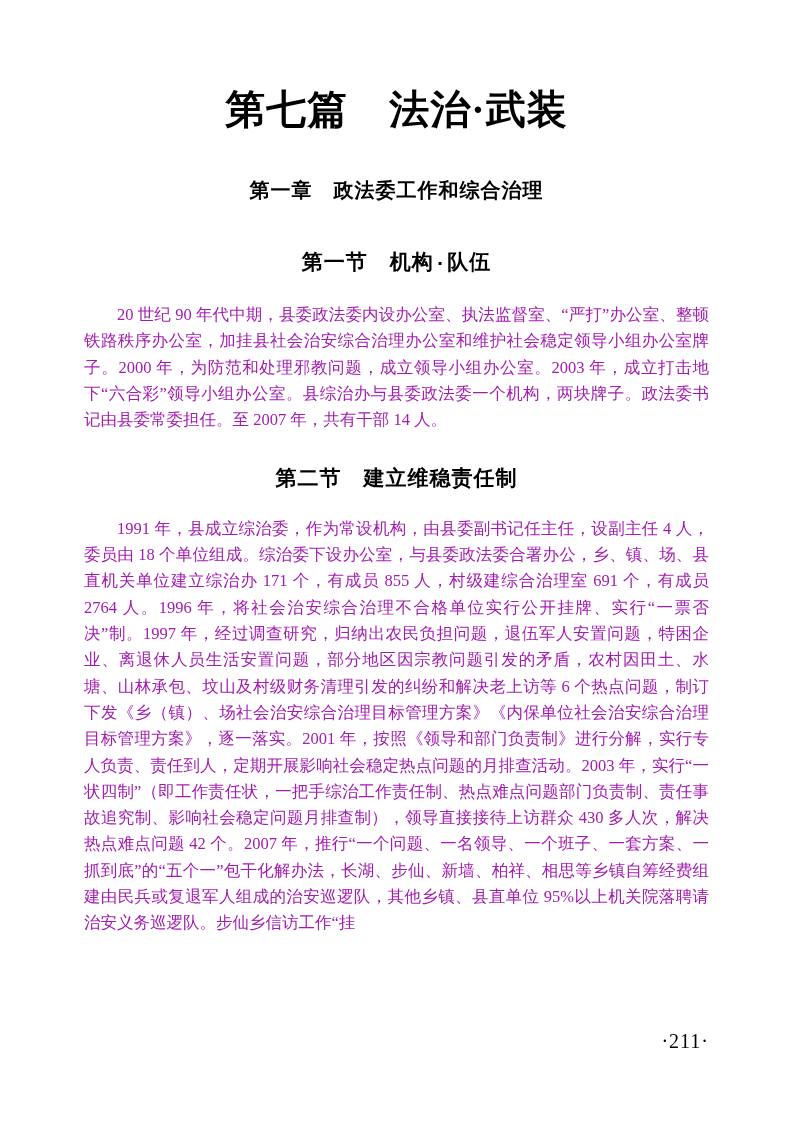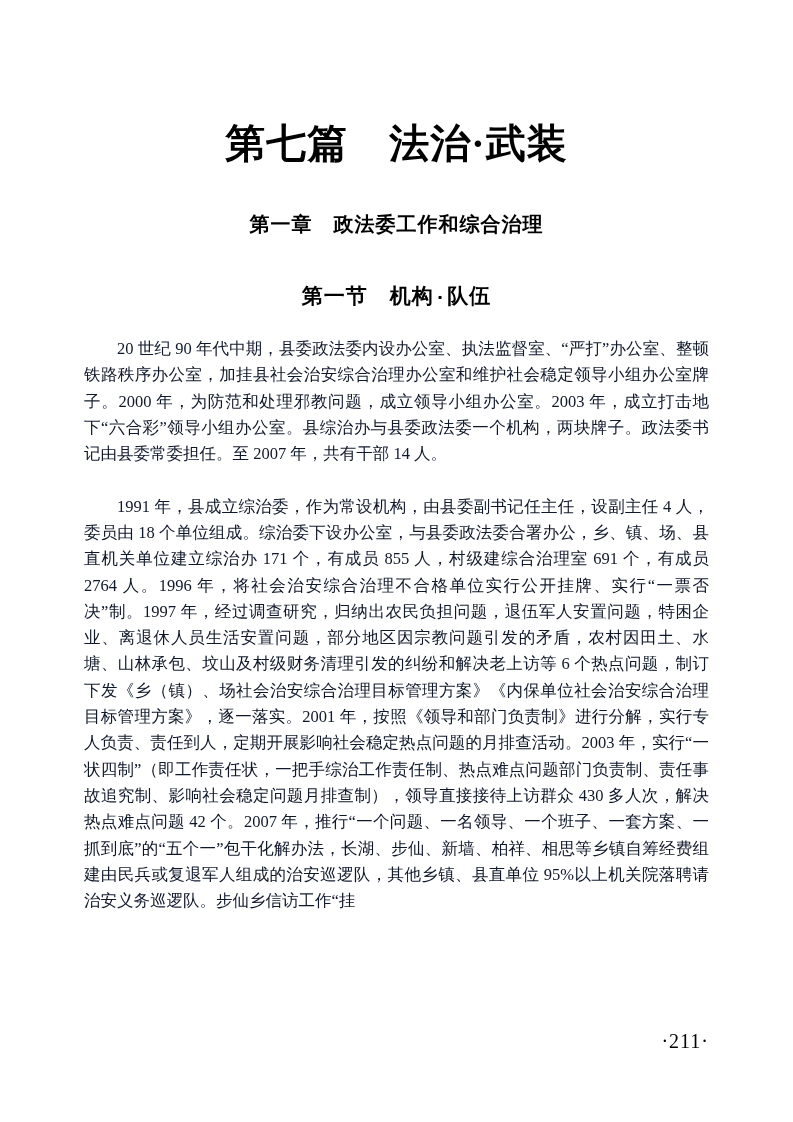--- a/index.html
+++ b/index.html
@@ -5,21 +5,21 @@
   html, body {
     margin: 0;
     padding: 0;
     background: #ffffff;
   }
   .page {
     position: relative;
     width: 793px;
     height: 1122px;
     box-sizing: border-box;
-    padding: 120px 84px 0 84px;
+    padding: 86px 84px 0 84px;
     background: #ffffff;
     color: #000000;
     font-family: "Liberation Serif", "DejaVu Serif", serif;
     overflow: hidden;
   }
   .part-title {
     margin: 0;
     font-size: 40px;
     line-height: 1.2;
     font-weight: 700;
@@ -52,21 +52,21 @@
   .section-heading.second {
     margin-top: 31px;
   }
   .body-paragraph {
     margin: 26px 0 0 0;
     font-size: 16.5px;
     line-height: 26.3px;
     text-align: justify;
     text-indent: 2em;
     font-family: "Liberation Serif", "DejaVu Serif", serif;
-    color: #0f172a;
+    color: #a21caf;
   }
   .page-number {
     position: absolute;
     top: 1030px;
     right: 84px;
     font-size: 20px;
     letter-spacing: 1px;
     font-family: "Liberation Serif", "DejaVu Serif", serif;
   }
 </style>
@@ -78,18 +78,19 @@
   <h1 class="part-title">第七篇　法治·武装</h1>
 
   <h2 class="chapter-title">第一章　政法委工作和综合治理</h2>
 
   <section>
     <h3 class="section-heading first">第一节　机构·队伍</h3>
     <p class="body-paragraph">20 世纪 90 年代中期，县委政法委内设办公室、执法监督室、“严打”办公室、整顿铁路秩序办公室，加挂县社会治安综合治理办公室和维护社会稳定领导小组办公室牌子。2000 年，为防范和处理邪教问题，成立领导小组办公室。2003 年，成立打击地下“六合彩”领导小组办公室。县综治办与县委政法委一个机构，两块牌子。政法委书记由县委常委担任。至 2007 年，共有干部 14 人。</p>
   </section>
 
   <section>
+    <h3 class="section-heading second">第二节　建立维稳责任制</h3>
     <p class="body-paragraph">1991 年，县成立综治委，作为常设机构，由县委副书记任主任，设副主任 4 人，委员由 18 个单位组成。综治委下设办公室，与县委政法委合署办公，乡、镇、场、县直机关单位建立综治办 171 个，有成员 855 人，村级建综合治理室 691 个，有成员 2764 人。1996 年，将社会治安综合治理不合格单位实行公开挂牌、实行“一票否决”制。1997 年，经过调查研究，归纳出农民负担问题，退伍军人安置问题，特困企业、离退休人员生活安置问题，部分地区因宗教问题引发的矛盾，农村因田土、水塘、山林承包、坟山及村级财务清理引发的纠纷和解决老上访等 6 个热点问题，制订下发《乡（镇）、场社会治安综合治理目标管理方案》《内保单位社会治安综合治理目标管理方案》，逐一落实。2001 年，按照《领导和部门负责制》进行分解，实行专人负责、责任到人，定期开展影响社会稳定热点问题的月排查活动。2003 年，实行“一状四制”（即工作责任状，一把手综治工作责任制、热点难点问题部门负责制、责任事故追究制、影响社会稳定问题月排查制），领导直接接待上访群众 430 多人次，解决热点难点问题 42 个。2007 年，推行“一个问题、一名领导、一个班子、一套方案、一抓到底”的“五个一”包干化解办法，长湖、步仙、新墙、柏祥、相思等乡镇自筹经费组建由民兵或复退军人组成的治安巡逻队，其他乡镇、县直单位 95%以上机关院落聘请治安义务巡逻队。步仙乡信访工作“挂</p>
   </section>
 
   <div class="page-number">·211·</div>
 
 </div>
 
 </body></html>

